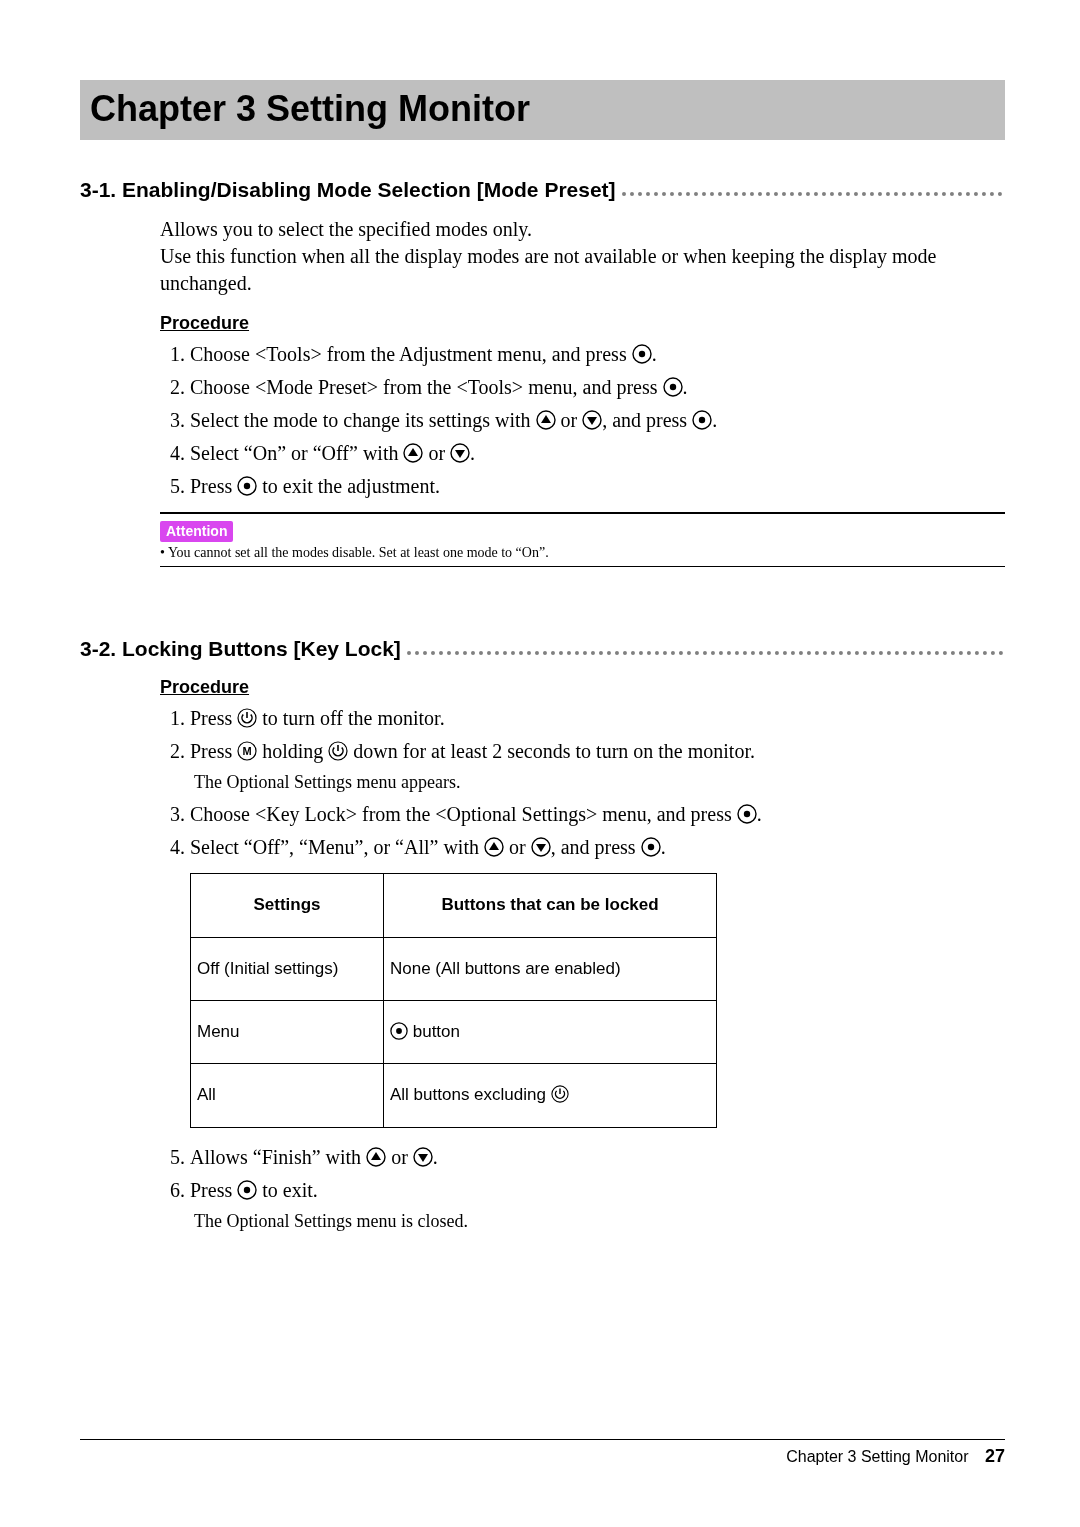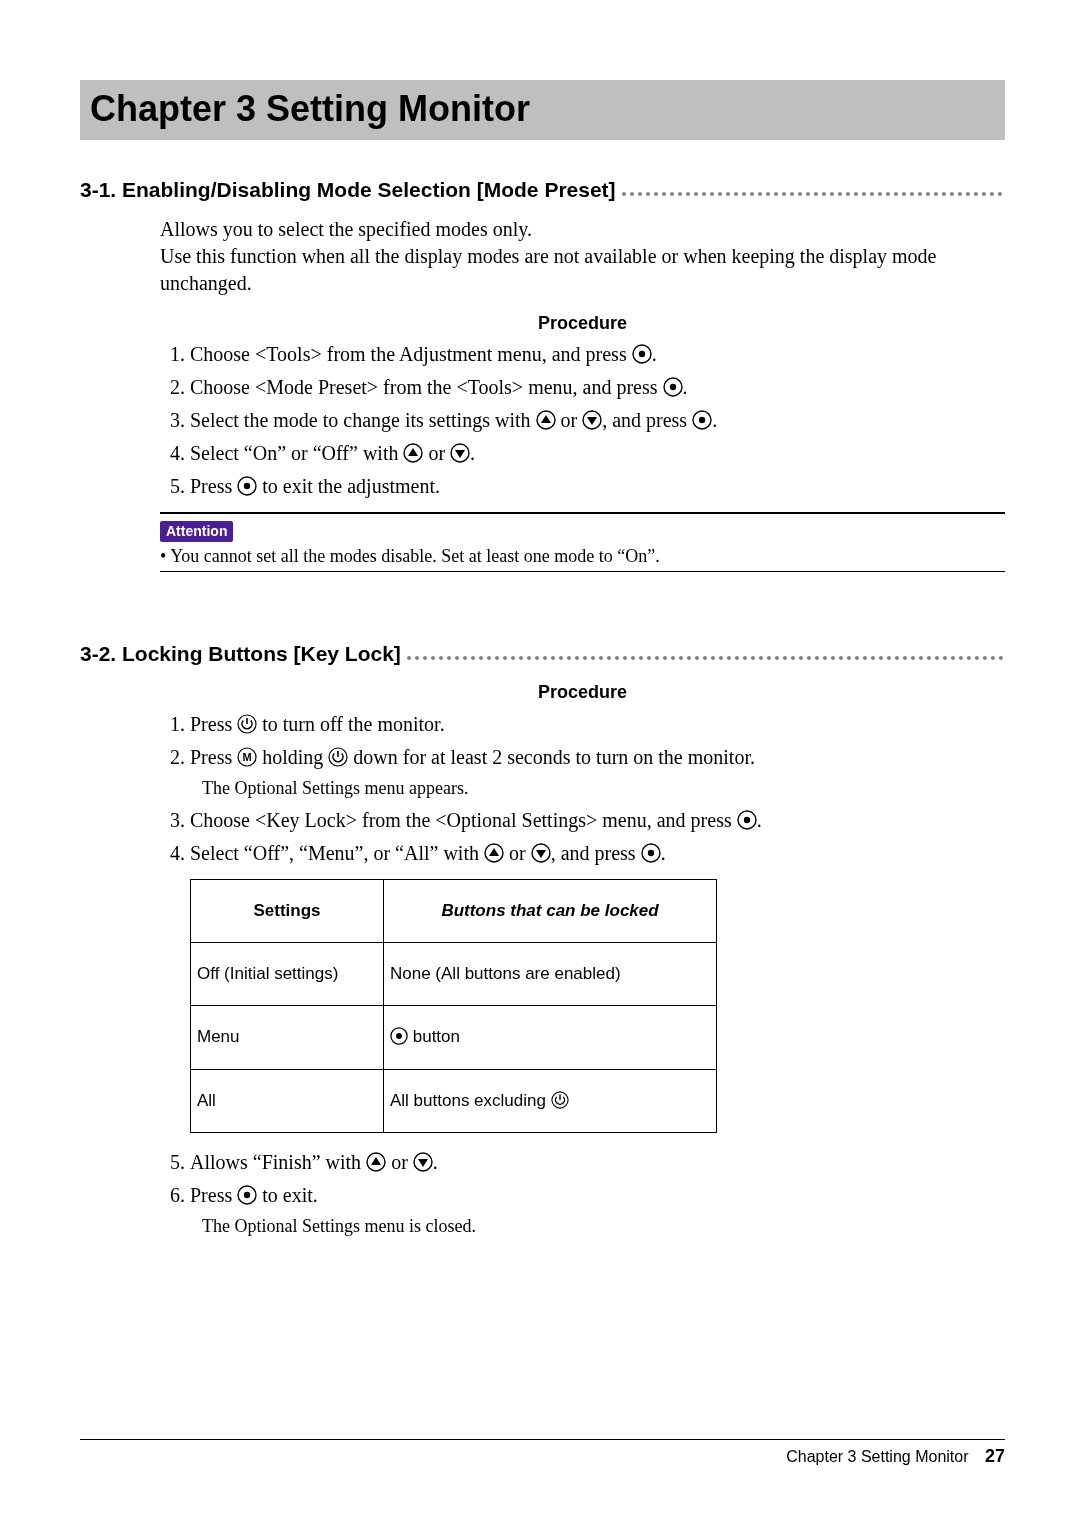--- a/index.html
+++ b/index.html
@@ -47,56 +47,56 @@
     font-size: 20px;
     line-height: 1.35;
   }
   .intro-text {
     margin-bottom: 14px;
   }
   .procedure-label {
     font-family: Arial, Helvetica, sans-serif;
     font-weight: bold;
     font-size: 18px;
+    text-decoration: underline;
     margin-top: 6px;
     margin-bottom: 4px;
-    text-align: center;
   }
   ol.proc {
     margin: 0 0 10px 0;
     padding-left: 30px;
   }
   ol.proc li {
     margin: 2px 0;
     line-height: 1.55;
   }
   .sub-note {
     font-size: 18px;
     margin-top: 2px;
-    margin-left: 12px;
+    margin-left: 4px;
   }
   .attention-box {
     border-top: 2px solid #000;
     border-bottom: 1px solid #000;
     margin-top: 6px;
     padding: 2px 0 3px 0;
   }
   .attention-badge {
     display: inline-block;
-    background: #4c1d95;
+    background: #d946ef;
     color: #fff;
     font-family: Arial, Helvetica, sans-serif;
     font-weight: bold;
     font-size: 14px;
     padding: 1px 6px;
     border-radius: 2px;
     margin-bottom: 2px;
   }
   .attention-text {
-    font-size: 18px;
+    font-size: 14px;
   }
   .section-gap {
     height: 70px;
   }
   
   table.lock-table {
     border-collapse: collapse;
     margin: 10px 0 14px 0;
     font-family: Arial, Helvetica, sans-serif;
     font-size: 17px;
@@ -105,21 +105,21 @@
     border: 1px solid #000;
     padding: 18px 6px;
     text-align: left;
     vertical-align: middle;
   }
   table.lock-table th {
     text-align: center;
     font-weight: bold;
   }
   table.lock-table .col1 { width: 180px; }
-  table.lock-table .col2 { width: 320px; font-style: italic; }
+  table.lock-table .col2 { width: 320px; }
   
   .footer {
     position: absolute;
     left: 80px;
     right: 75px;
     bottom: 60px;
     border-top: 1px solid #000;
     padding-top: 6px;
     font-family: Arial, Helvetica, sans-serif;
     font-size: 16px;

